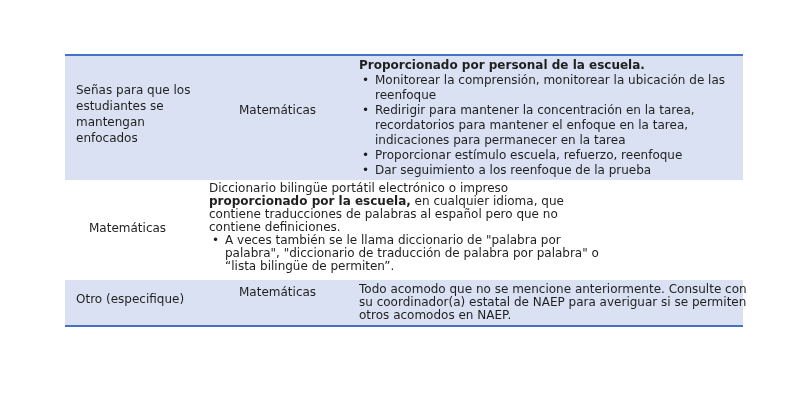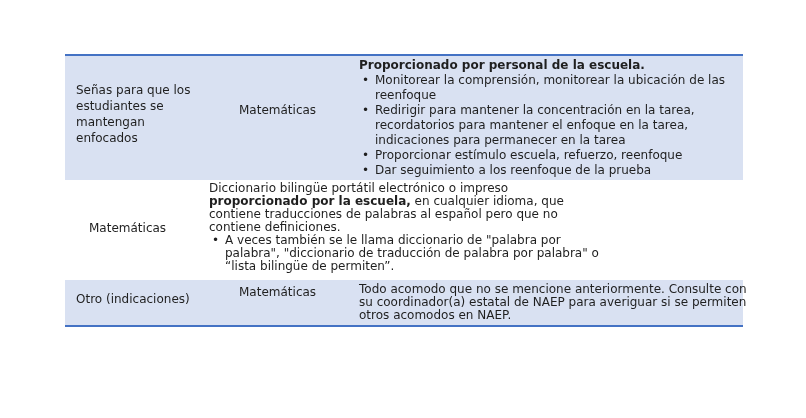--- a/index.html
+++ b/index.html
@@ -113,21 +113,21 @@
         <div class="para"><span>Diccionario bilingüe portátil electrónico o impreso </span><span class="bold-inline">proporcionado por la escuela,</span><span> en cualquier idioma, que contiene traducciones de palabras al español pero que no contiene definiciones.</span></div>
         <div class="bullet">
           <span class="bmark">•</span>
           <span class="btext">A veces también se le llama diccionario de "palabra por palabra", "diccionario de traducción de palabra por palabra" o “lista bilingüe de permiten”.</span>
         </div>
       </div>
     </div>
 
     <div class="trow r3 shaded">
       <div class="cell c-name">
-        <span>Otro (indicaciones)</span>
+        <span>Otro (especifique)</span>
       </div>
       <div class="cell c-subject">
         <span class="subject-text">Matemáticas</span>
       </div>
       <div class="cell c-desc">
         <div class="para">Todo acomodo que no se mencione anteriormente. Consulte con su coordinador(a) estatal de NAEP para averiguar si se permiten otros acomodos en NAEP.</div>
       </div>
     </div>
 
   </div>

